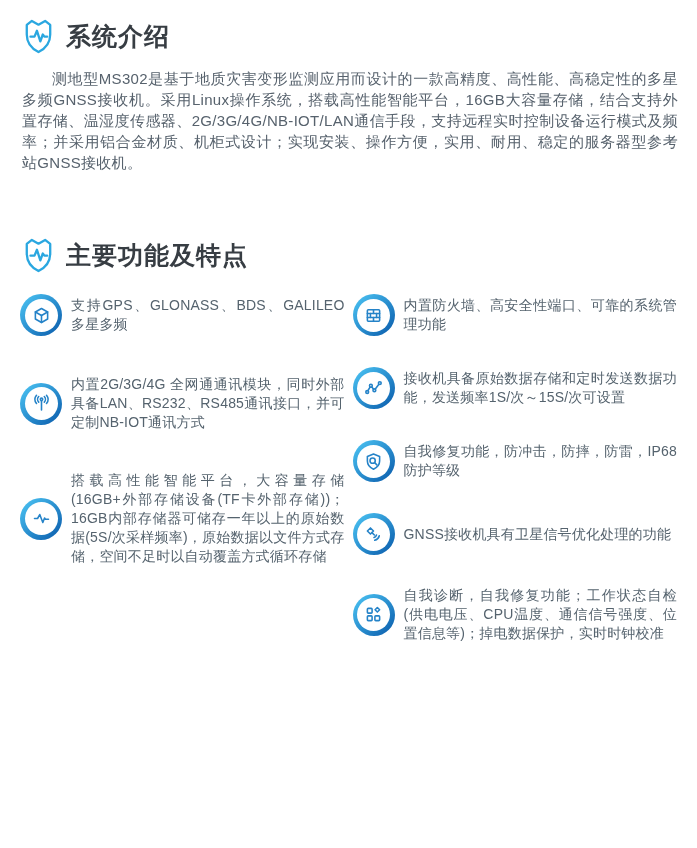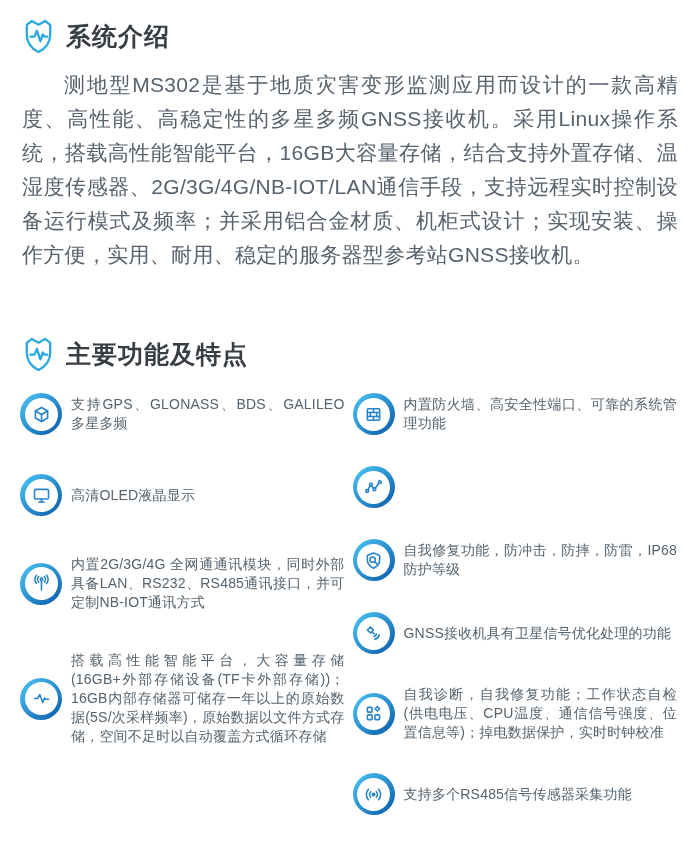--- a/index.html
+++ b/index.html
@@ -18,21 +18,21 @@
   .sec-header .shield { width: 37px; height: 42px; color: #2aa7e0; flex: none; }
   .sec-title {
     font-size: 25px; font-weight: 700; color: #373d43;
     letter-spacing: 1px; line-height: 1.1;
   }
 
   
   .intro-para {
     margin: 10px 2px 0 2px;
     width: 656px;
-    font-size: 21px; line-height: 34px;
+    font-size: 15px; line-height: 21px;
     color: #57626d;
     text-indent: 2em;
     text-align: justify;
     letter-spacing: 0.3px;
   }
 
   .features-header { margin-top: 62px; }
 
   
   .feat-grid { display: flex; margin-top: 17px; }
@@ -101,32 +101,20 @@
                 <path d="M12 12 V20"></path>
               </svg>
             </span>
           </span>
           <p>支持GPS、GLONASS、BDS、GALILEO多星多频</p>
         </div>
         <div class="feat">
           <span class="ring">
             <span class="inner">
               <svg viewBox="0 0 24 24" fill="none" stroke="currentColor" stroke-width="1.8" stroke-linecap="round" stroke-linejoin="round">
-                <rect x="4" y="5" width="16" height="11" rx="1.5"></rect>
-                <path d="M9 19.5 H15"></path>
-                <path d="M12 16 V19.5"></path>
-              </svg>
-            </span>
-          </span>
-          <p>高清OLED液晶显示</p>
-        </div>
-        <div class="feat">
-          <span class="ring">
-            <span class="inner">
-              <svg viewBox="0 0 24 24" fill="none" stroke="currentColor" stroke-width="1.8" stroke-linecap="round" stroke-linejoin="round">
                 <path d="M12 9.5 V19.5"></path>
                 <circle cx="12" cy="7.2" r="1.4"></circle>
                 <path d="M8.8 10.4 A4.6 4.6 0 0 1 8.8 4"></path>
                 <path d="M15.2 4 A4.6 4.6 0 0 1 15.2 10.4"></path>
                 <path d="M6.3 12 A7.4 7.4 0 0 1 6.3 2.6"></path>
                 <path d="M17.7 2.6 A7.4 7.4 0 0 1 17.7 12"></path>
               </svg>
             </span>
           </span>
           <p>内置2G/3G/4G 全网通通讯模块，同时外部具备LAN、RS232、RS485通讯接口，并可定制NB-IOT通讯方式</p>
@@ -164,20 +152,21 @@
             <span class="inner">
               <svg viewBox="0 0 24 24" fill="none" stroke="currentColor" stroke-width="1.8" stroke-linecap="round" stroke-linejoin="round">
                 <path d="M4.8 16 L9 8.8 L13 14 L19.2 5.8"></path>
                 <circle cx="4.8" cy="16" r="1.6" fill="#fff"></circle>
                 <circle cx="9" cy="8.8" r="1.6" fill="#fff"></circle>
                 <circle cx="13" cy="14" r="1.6" fill="#fff"></circle>
                 <circle cx="19.2" cy="5.8" r="1.6" fill="#fff"></circle>
               </svg>
             </span>
           </span>
+          <p>接收机具备原始数据存储和定时发送数据功能，发送频率1S/次～15S/次可设置</p>
         </div>
         <div class="feat">
           <span class="ring">
             <span class="inner">
               <svg viewBox="0 0 24 24" fill="none" stroke="currentColor" stroke-width="1.8" stroke-linecap="round" stroke-linejoin="round">
                 <path d="M12 3.5 L19 6.2 V11.5 C19 15.9 16 19 12 20.8 C8 19 5 15.9 5 11.5 V6.2 Z"></path>
                 <circle cx="11" cy="11" r="3"></circle>
                 <path d="M13.2 13.2 L15.8 15.8"></path>
               </svg>
             </span>
@@ -203,30 +192,16 @@
               <svg viewBox="0 0 24 24" fill="none" stroke="currentColor" stroke-width="1.8" stroke-linecap="round" stroke-linejoin="round">
                 <rect x="5" y="5" width="5.4" height="5.4" rx="1"></rect>
                 <path d="M16.4 4 L19 6.6 L16.4 9.2 L13.8 6.6 Z"></path>
                 <rect x="5" y="13.6" width="5.4" height="5.4" rx="1"></rect>
                 <rect x="13.6" y="13.6" width="5.4" height="5.4" rx="1"></rect>
               </svg>
             </span>
           </span>
           <p>自我诊断，自我修复功能；工作状态自检(供电电压、CPU温度、通信信号强度、位置信息等)；掉电数据保护，实时时钟校准</p>
         </div>
-        <div class="feat">
-          <span class="ring">
-            <span class="inner">
-              <svg viewBox="0 0 24 24" fill="none" stroke="currentColor" stroke-width="1.8" stroke-linecap="round" stroke-linejoin="round">
-                <circle cx="12" cy="12" r="1.4" fill="currentColor"></circle>
-                <path d="M8.8 15.2 A4.5 4.5 0 0 1 8.8 8.8"></path>
-                <path d="M6.2 17.8 A8.2 8.2 0 0 1 6.2 6.2"></path>
-                <path d="M15.2 8.8 A4.5 4.5 0 0 1 15.2 15.2"></path>
-                <path d="M17.8 6.2 A8.2 8.2 0 0 1 17.8 17.8"></path>
-              </svg>
-            </span>
-          </span>
-          <p>支持多个RS485信号传感器采集功能</p>
-        </div>
       </div>
   </div>
 
 </div>
 
 </body></html>

